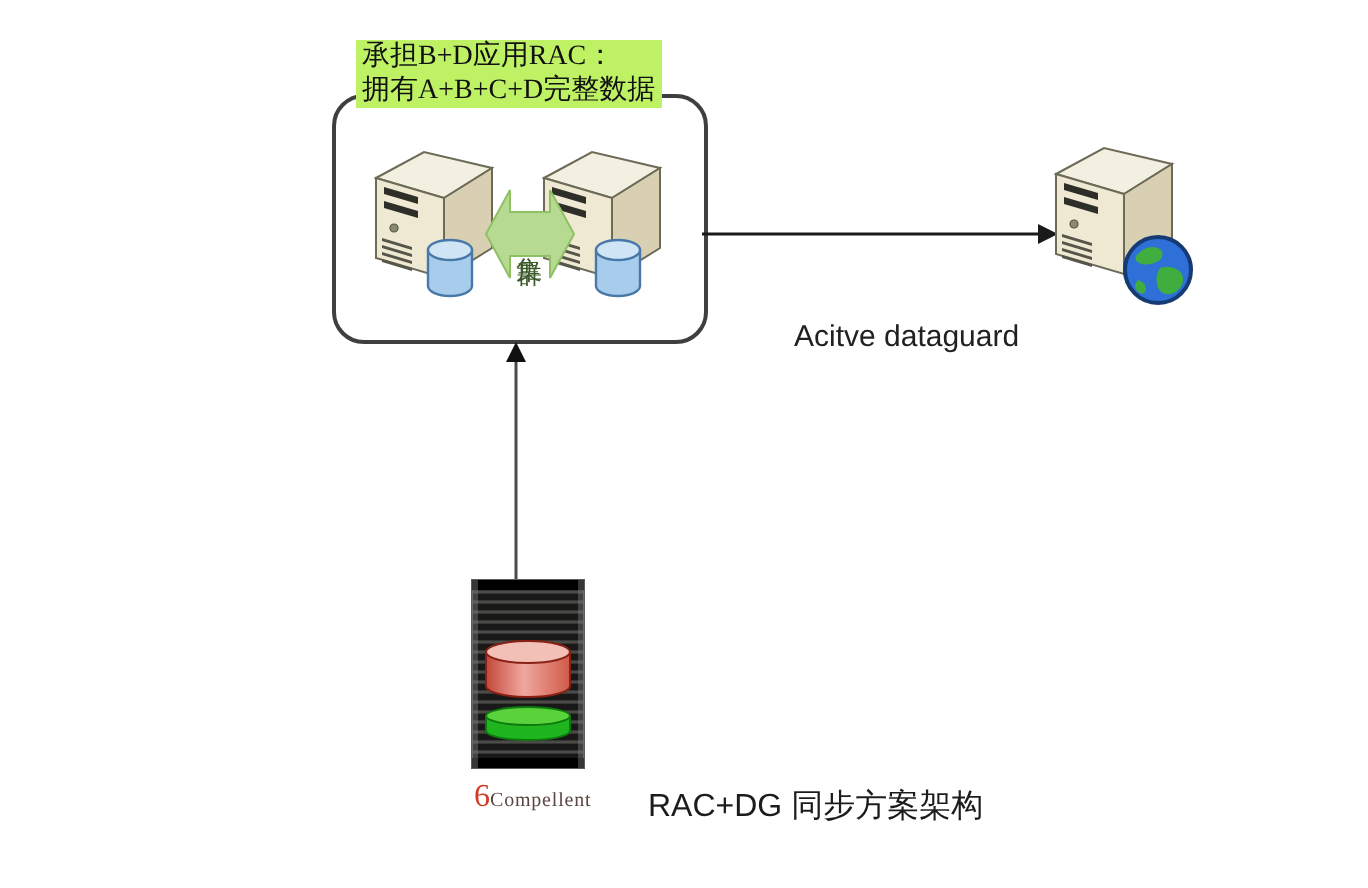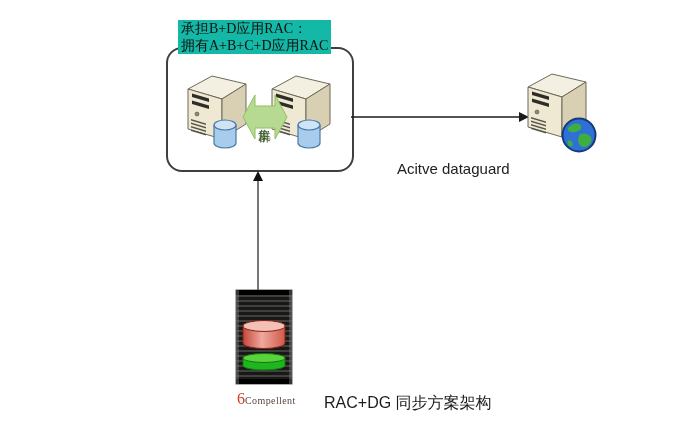--- a/index.html
+++ b/index.html
@@ -5,21 +5,21 @@
   html,body{margin:0;padding:0;background:#fff;}
   #stage{
     position:relative;width:684px;height:444px;background:#ffffff;
     font-family:"Liberation Sans",sans-serif;overflow:hidden;
   }
   
   .annotation{
     position:absolute;left:178px;top:20px;z-index:3;
     font-family:"Liberation Serif","DejaVu Serif",serif;
     font-size:14px;line-height:17px;color:#111;
-    background:#14b8a6;padding:0 3px;white-space:nowrap;
+    background:#bef264;padding:0 3px;white-space:nowrap;
   }
   .cluster-box{
     position:absolute;left:166px;top:47px;width:184px;height:121px;
     border:2px solid #3f3f3f;border-radius:16px;z-index:1;background:transparent;
   }
   .abs{position:absolute;}
   .sync-label{
     position:absolute;left:255px;top:98px;width:18px;height:44px;z-index:4;
     writing-mode:vertical-rl;text-orientation:upright;
     font-family:"Liberation Serif","DejaVu Serif",serif;
@@ -72,21 +72,21 @@
       </g>
       <g id="db-cyl">
         <path d="M1,6 v18 a11,5 0 0 0 22,0 v-18" fill="#a8cdec" stroke="#4878a8" stroke-width="1.2"></path>
         <ellipse cx="12" cy="6" rx="11" ry="5" fill="#cfe4f5" stroke="#4878a8" stroke-width="1.2"></ellipse>
       </g>
     </defs>
   </svg>
 
   <div class="annotation">
     <div>承担B+D应用RAC：</div>
-    <div>拥有A+B+C+D应用RAC</div>
+    <div>拥有A+B+C+D完整数据</div>
   </div>
 
   <div class="cluster-box"></div>
 
   <svg class="abs" style="left:187px;top:73px;z-index:2" width="62" height="80" viewBox="0 0 62 80">
     <use href="#server-shape"></use>
     <g transform="translate(26,46)">
       <use href="#db-cyl"></use>
     </g>
   </svg>

